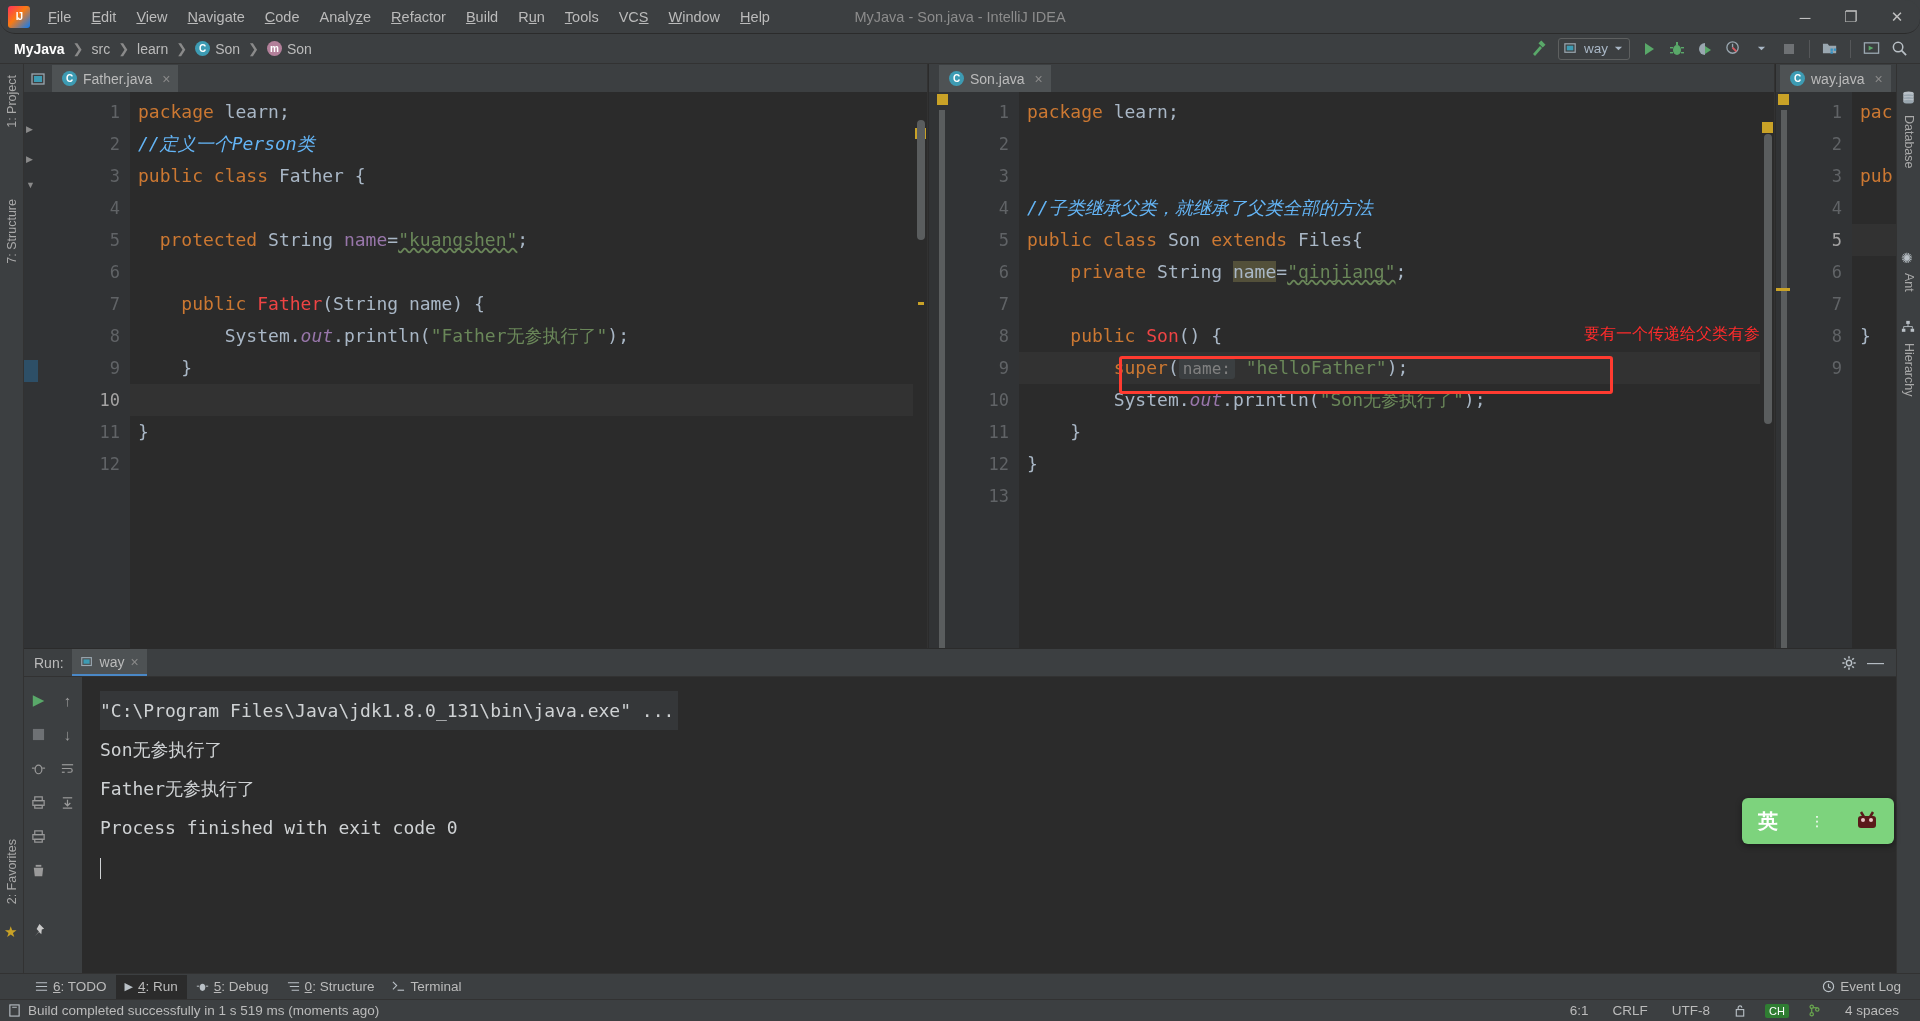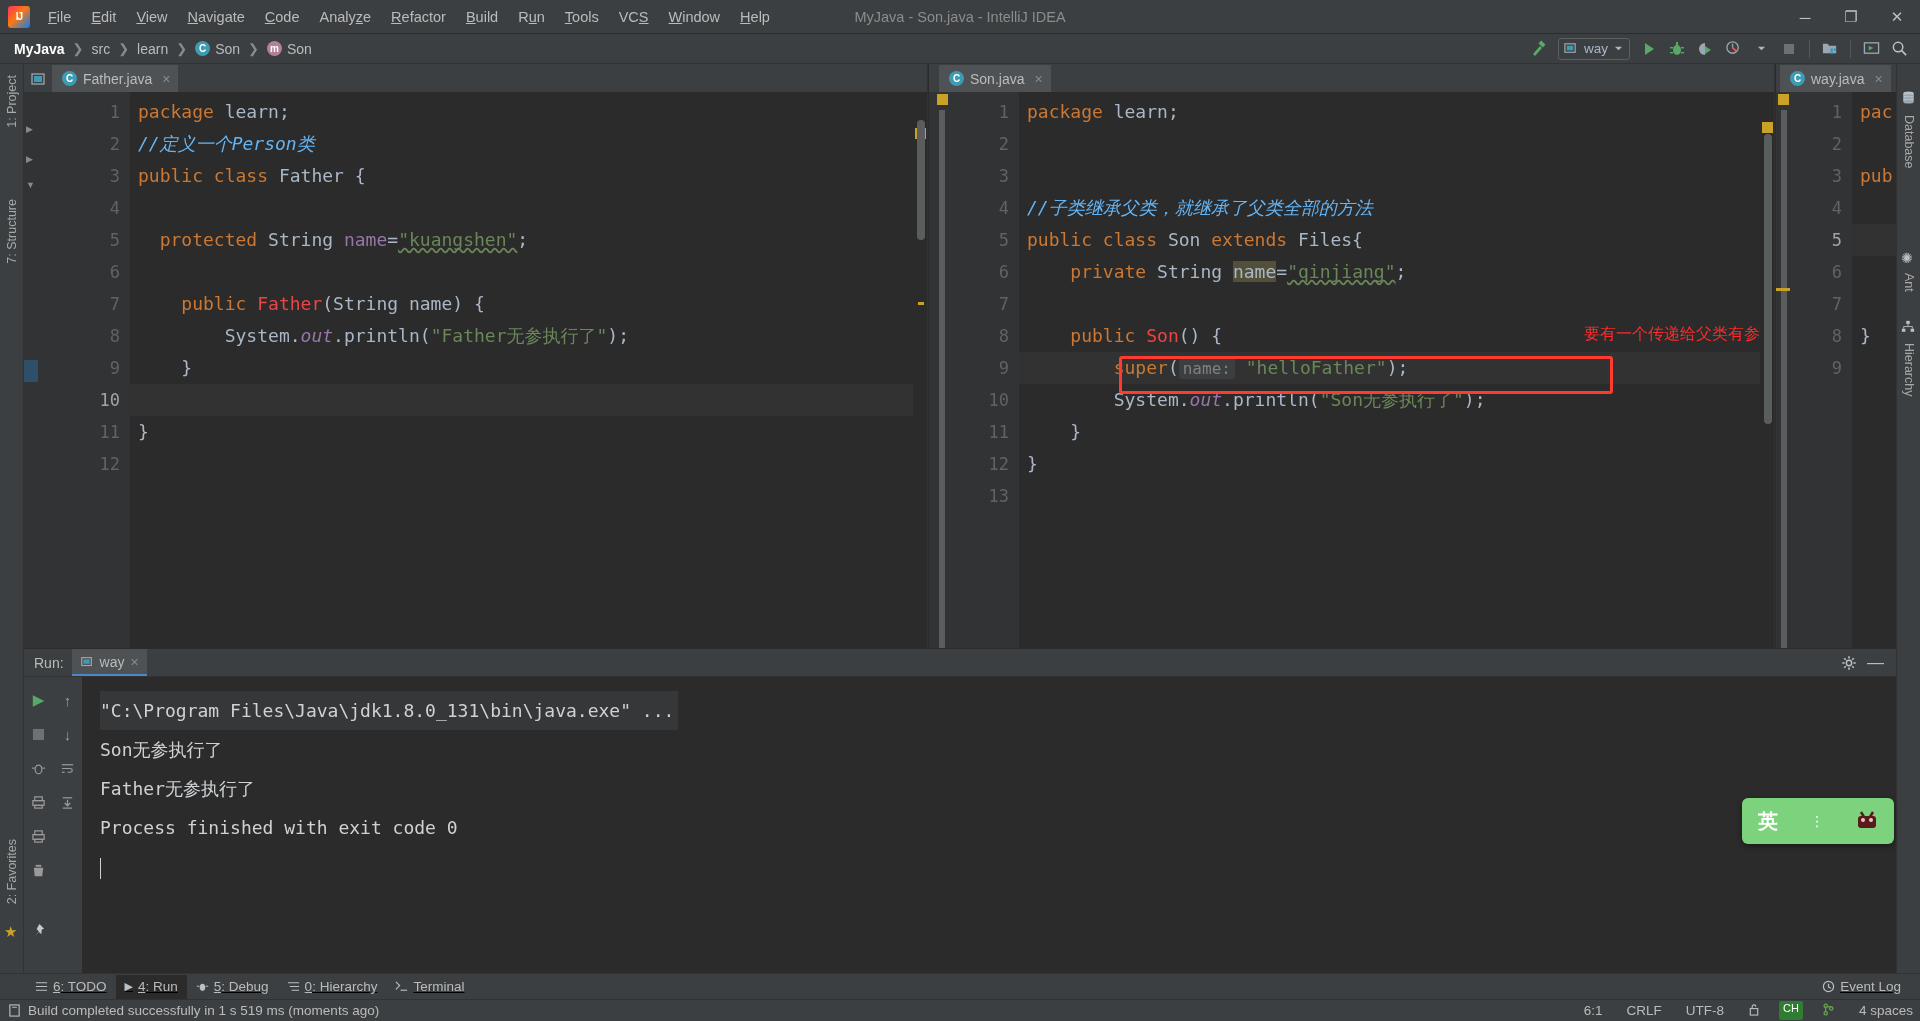--- a/index.html
+++ b/index.html
@@ -10,20 +10,21 @@
     overflow: hidden;
     user-select: none;
   }
   #app { position: relative; width: 1920px; height: 1021px; }
 
   
   .menubar {
     position: absolute; left: 0; top: 0; width: 1920px; height: 34px;
     background: #3c3f41; display: flex; align-items: center;
     border-bottom: 1px solid #2b2b2b;
+    border-radius: 15px;
   }
   .app-logo {
     width: 22px; height: 22px; margin: 0 8px 0 8px;
     border-radius: 3px; position: relative; flex: none;
     background: linear-gradient(135deg,#fe315d 0%,#f97a12 45%,#087cfa 100%);
   }
   .app-logo::after {
     content: "IJ"; position: absolute; inset: 3px 2px;
     color: #fff; font-size: 10px; font-weight: bold; line-height: 16px;
     text-align: center; letter-spacing: -1px;
@@ -249,38 +250,38 @@
     align-items: center; justify-content: space-around;
     box-shadow: 0 2px 6px rgba(0,0,0,.4);
   }
   .ime .cn { color: #fff; font-size: 20px; font-weight: bold; }
   .ime .dot { color: #fff; font-size: 14px; }
 
   
   .bottom-tabs {
     position: absolute; left: 0; right: 0; bottom: 22px; height: 26px;
     background: #3c3f41; display: flex; align-items: center;
-    border-top: 1px solid #323232; padding-left: 26px; text-decoration: underline;
+    border-top: 1px solid #323232; padding-left: 26px;
   }
   .btab {
     display: flex; align-items: center; gap: 5px; height: 24px;
     padding: 0 9px; color: #bbbbbb; font-size: 13.5px; white-space: nowrap;
   }
   .btab.active { background: #2b2b2b; }
   .btab u { text-decoration: underline; }
   .bt-right { margin-left: auto; display: flex; align-items: center; padding-right: 10px; }
 
   
   .statusbar {
     position: absolute; left: 0; right: 0; bottom: 0; height: 22px;
     background: #3c3f41; display: flex; align-items: center;
     color: #bbbbbb; font-size: 13.5px; border-top: 1px solid #323232;
   }
   .sb-left { display: flex; align-items: center; gap: 7px; padding-left: 8px; }
-  .sb-right { margin-left: auto; display: flex; gap: 14px; padding-right: 2px; }
+  .sb-right { margin-left: auto; display: flex; align-items: center; gap: 14px; padding-right: 16px; }
   .sb-right .seg { padding: 2px 5px; }
   .ime-badge {
     background: #2f7d32; color: #fff; font-size: 11px; padding: 1px 4px;
     border-radius: 2px;
   }
 
   svg { display: block; }
 </style>
 </head>
 <body>
@@ -748,21 +749,21 @@
         <ellipse cx="8" cy="9" rx="3.4" ry="4.4" fill="#b9c0c6"></ellipse>
         <rect x="1" y="7" width="3" height="1.2" fill="#b9c0c6"></rect>
         <rect x="12" y="7" width="3" height="1.2" fill="#b9c0c6"></rect>
       </svg>
       <span><u>5</u><span>: Debug</span></span>
     </div>
     <div class="btab">
       <svg width="13" height="13" viewBox="0 0 14 14" stroke="#b9c0c6" stroke-width="1.2" fill="none">
         <path d="M1 3 H13 M3 7 H13 M5 11 H13"></path>
       </svg>
-      <span><u>0</u><span>: Hierarchy</span></span>
+      <span><u>0</u><span>: Structure</span></span>
     </div>
     <div class="btab">
       <svg width="13" height="13" viewBox="0 0 14 14" stroke="#b9c0c6" stroke-width="1.2" fill="none">
         <path d="M1 2 L5 6 L1 10"></path>
           <path d="M6 11 H13"></path>
       </svg>
       <span>Terminal</span>
     </div>
     <div class="bt-right">
       <div class="btab">

